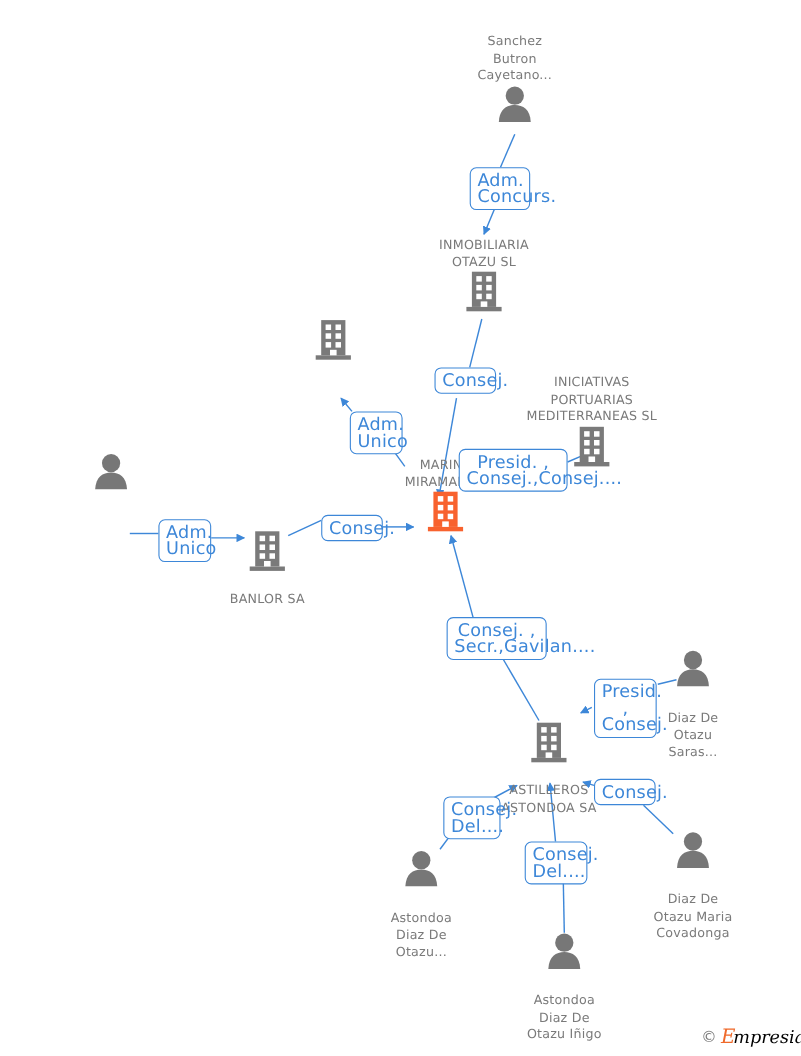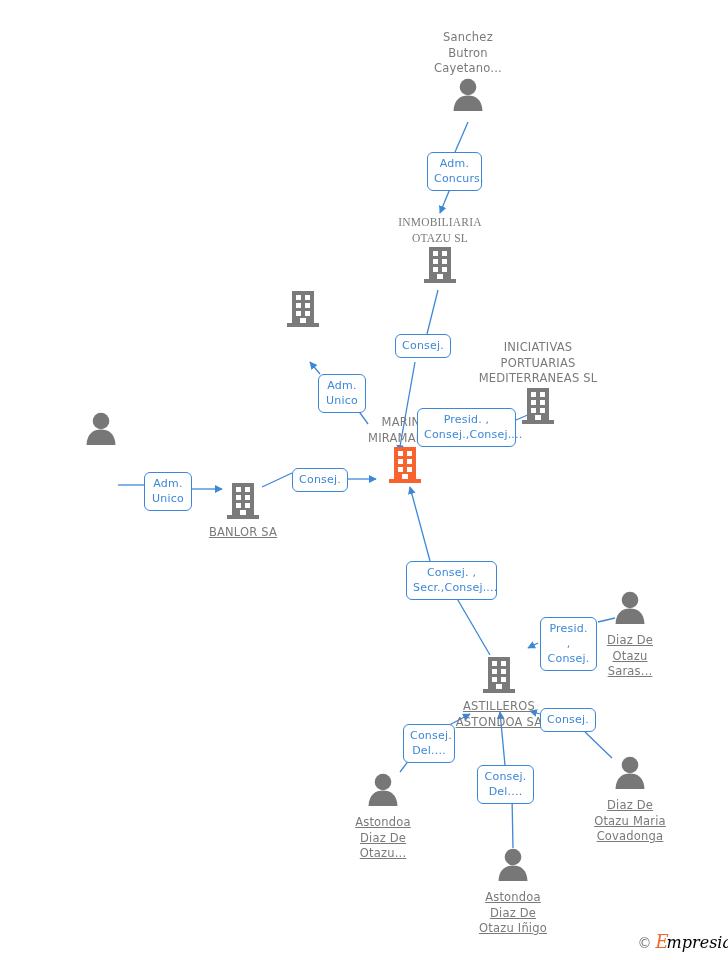--- a/index.html
+++ b/index.html
@@ -35,39 +35,38 @@
     text-align: center;
   }
   .node .caption {
     font-size: 11.5px;
     line-height: 15.5px;
     color: #7a7a7a;
     letter-spacing: 0.2px;
     white-space: pre-line;
   }
   .node .caption.below {
-    margin-top: 1px;
-    text-decoration: underline;
+    margin-top: 13px;
   }
   .icon-wrap {
     height: 42px;
     line-height: 0;
     display: block;
   }
   .icon-wrap svg { display: inline-block; vertical-align: top; }
 
   
   .chip {
     position: absolute;
     box-sizing: border-box;
     border: 1px solid #3d87d8;
     border-radius: 6px;
     background: #ffffff;
     color: #3d87d8;
-    font-size: 11px;
+    font-size: 16px;
     line-height: 15px;
     text-align: center;
     padding: 3px 6px 4px 6px;
     white-space: pre-line;
     letter-spacing: 0.2px;
   }
 
   
   #watermark {
     position: absolute;
@@ -151,21 +150,21 @@
 Butron
 Cayetano...</div>
     <span class="icon-wrap">
       <svg width="36" height="34" viewBox="0 0 36 34">
           <circle cx="18" cy="10" r="8.3" fill="#777777"></circle>
           <path d="M3.5 34 C4 22.5 10.5 18.5 18 18.5 C25.5 18.5 32 22.5 32.5 34 Z" fill="#777777"></path>
         </svg>
     </span>
   </div>
 
-  <div class="node" style="left:440px; top:215px;font-family:Liberation Serif, serif;">
+  <div class="node" style="left:440px; top:215px;">
     <div class="caption">INMOBILIARIA
 OTAZU SL</div>
     <span class="icon-wrap">
       <svg width="34" height="38" viewBox="0 0 34 38">
           <rect x="6" y="1" width="22" height="32" fill="#7a7a7a"></rect>
           <rect x="1" y="33" width="32" height="4" fill="#7a7a7a"></rect>
           <g fill="#ffffff">
             <rect x="10" y="5" width="5" height="5"></rect>
             <rect x="19" y="5" width="5" height="5"></rect>
             <rect x="10" y="13" width="5" height="5"></rect>
@@ -337,21 +336,21 @@
 Concurs.</div>
   <div class="chip" style="left:395px; top:334px; width:56px;">Consej.</div>
   <div class="chip" style="left:318px; top:374px; width:48px;">Adm.
 Unico</div>
   <div class="chip" style="left:417px; top:408px; width:99px;">Presid. ,
 Consej.,Consej....</div>
   <div class="chip" style="left:144px; top:472px; width:48px;">Adm.
 Unico</div>
   <div class="chip" style="left:292px; top:468px; width:56px;">Consej.</div>
   <div class="chip" style="left:406px; top:561px; width:91px;">Consej. ,
-Secr.,Consej....</div>
+Secr.,Gavilan....</div>
   <div class="chip" style="left:540px; top:617px; width:57px;">Presid. ,
 Consej.</div>
   <div class="chip" style="left:540px; top:708px; width:56px;">Consej.</div>
   <div class="chip" style="left:403px; top:724px; width:52px;">Consej.
 Del....</div>
   <div class="chip" style="left:477px; top:765px; width:57px;">Consej.
 Del....</div>
 
   <div id="watermark">
     <span class="wm-c">©</span>

